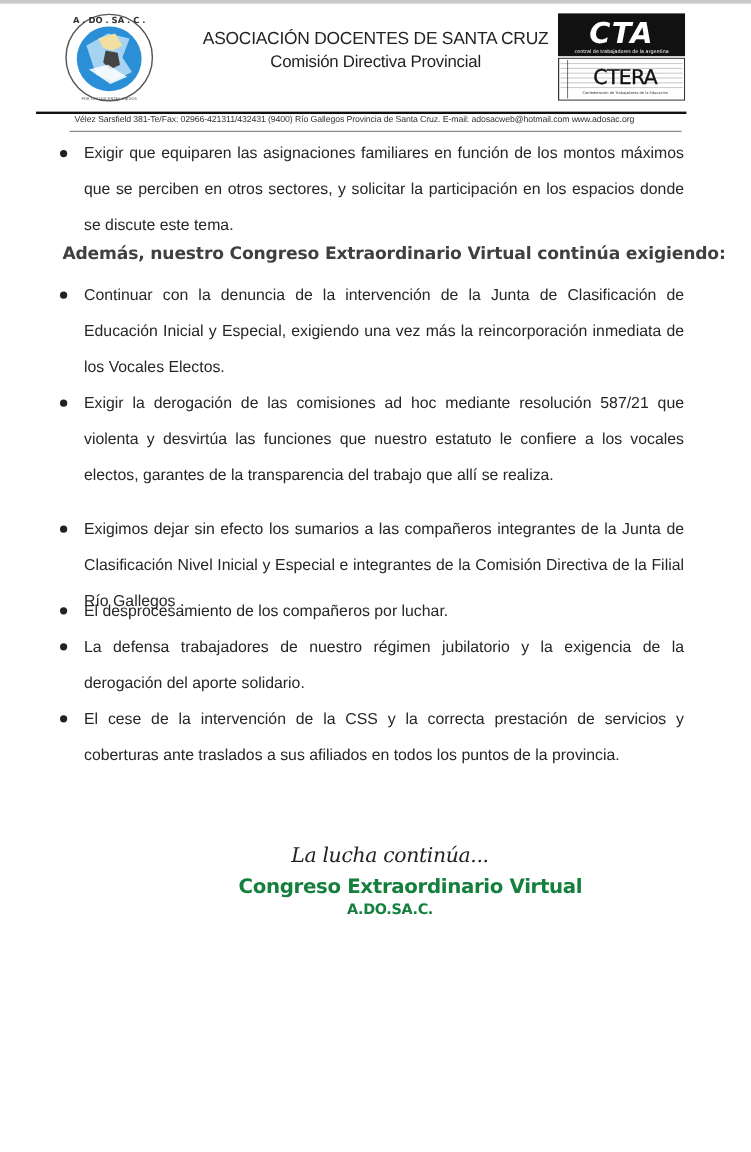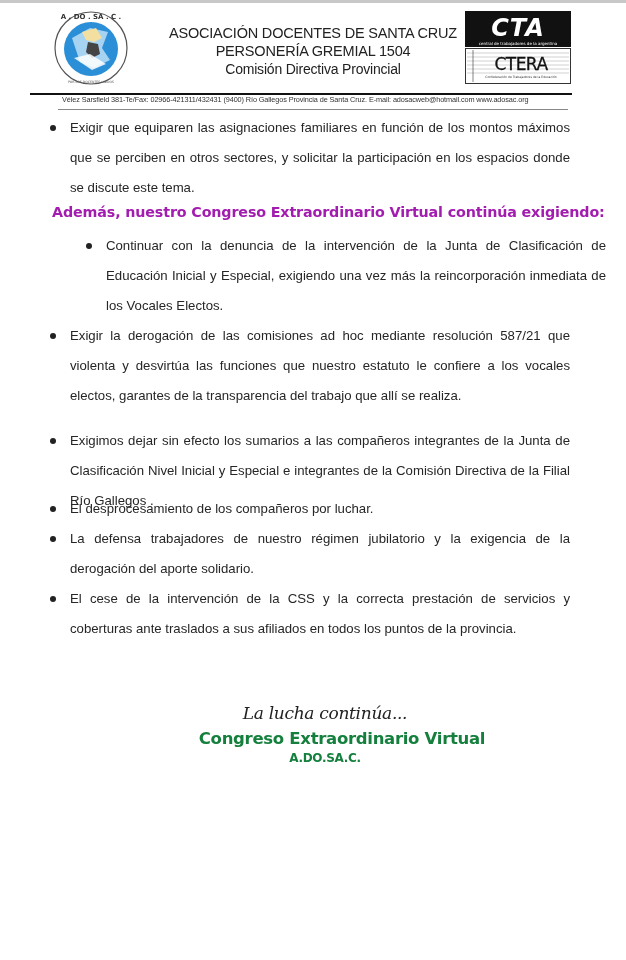--- a/index.html
+++ b/index.html
@@ -18,21 +18,21 @@
     .logo-ctera { position: absolute; left: 465px; top: 48px; width: 106px; height: 36px; }
 
     .rule-top { position: absolute; left: 30px; top: 93px; width: 542px; height: 2px; background: #111; }
     .address { position: absolute; left: 62px; top: 95px; width: 520px; font-family: "Liberation Sans", sans-serif;
       font-size: 7.3px; color: #333; white-space: nowrap; letter-spacing: -0.1px; }
     .rule-bottom { position: absolute; left: 58px; top: 109px; width: 510px; height: 1px; background: #888; }
     .bullet { position: absolute; left: 70px; width: 500px; font-family: "Liberation Sans", sans-serif;
       font-size: 13.2px; line-height: 30px; color: #262626; text-align: justify; text-align-last: left; }
     .bullet .dot { position: absolute; left: -20px; top: 12px; width: 6px; height: 6px; border-radius: 50%; background: #222; }
     .heading { position: absolute; left: 52px; top: 204px; font-family: "DejaVu Sans", sans-serif; font-weight: bold;
-      font-size: 14.3px; color: #a21caf; letter-spacing: -0.15px; white-space: nowrap; }
+      font-size: 14.3px; color: #404040; letter-spacing: -0.15px; white-space: nowrap; }
 
     
     .closing { position: absolute; left: 12px; width: 626px; text-align: center; }
     .slogan { top: 703px; font-family: "DejaVu Serif", serif; font-style: italic; font-size: 17px; color: #222; letter-spacing: -0.3px; }
     .congress { top: 729px; font-family: "DejaVu Sans", sans-serif; font-weight: bold; font-size: 16.5px; color: #15803d; letter-spacing: -0.3px; padding-left: 17px; }
     .org { top: 751px; font-family: "DejaVu Sans", sans-serif; font-weight: bold; font-size: 12px; color: #15803d; letter-spacing: -0.3px; }
   </style>
 </head>
 <body>
 
@@ -44,21 +44,20 @@
   <path d="M22 30 L40 20 L58 24 L52 40 L60 52 L44 60 L30 54 L26 42 Z" fill="#a7d3f2"></path>
   <path d="M32 24 L46 20 L52 30 L44 34 L36 32 Z" fill="#f3dfa0"></path>
   <path d="M38 34 L48 36 L50 46 L42 50 L36 44 Z" fill="#444"></path>
   <path d="M24 50 L40 46 L56 56 L42 62 Z" fill="#ffffff" opacity="0.85"></path>
   <text x="41" y="11" font-size="7" text-anchor="middle" fill="#333" font-family="DejaVu Sans, sans-serif" font-weight="bold">A . DO . SA . C .</text>
   <text x="41" y="75" font-size="3.2" text-anchor="middle" fill="#555" font-family="DejaVu Sans, sans-serif">POR LOS DOCENTES UNIDOS</text>
 </svg>
 
 <div class="letterhead">
   <div>ASOCIACIÓN DOCENTES DE SANTA CRUZ</div>
-  <div>PERSONERÍA GREMIAL 1504</div>
   <div class="l3">Comisión Directiva Provincial</div>
 </div>
 
 <svg class="logo-cta" viewBox="0 0 106 36">
   <rect x="0" y="0" width="106" height="36" fill="#111"></rect>
   <text x="53" y="25" font-size="24" text-anchor="middle" fill="#ffffff" font-family="DejaVu Sans, sans-serif" font-weight="bold" font-style="italic" letter-spacing="1">CTA</text>
   <text x="53" y="33.5" font-size="4" text-anchor="middle" fill="#ffffff" font-family="DejaVu Sans, sans-serif">central de trabajadores de la argentina</text>
 </svg>
 
 <svg class="logo-ctera" viewBox="0 0 106 36">
@@ -80,21 +79,21 @@
 <div class="address">Vélez Sarsfield 381-Te/Fax: 02966-421311/432431 (9400) Río Gallegos Provincia de Santa Cruz. E-mail: adosacweb@hotmail.com  www.adosac.org</div>
 <div class="rule-bottom"></div>
 
 <div class="bullet" style="top:113px;">
   <span class="dot"></span>
   <span>Exigir que equiparen las asignaciones familiares en función de los montos máximos que se perciben en otros sectores, y solicitar la participación en los espacios donde se discute este tema.</span>
 </div>
 
 <div class="heading">Además, nuestro Congreso Extraordinario Virtual continúa exigiendo:</div>
 
-<div class="bullet" style="top:231px;margin-left:36px;">
+<div class="bullet" style="top:231px;">
   <span class="dot"></span>
   <span>Continuar con la denuncia de la intervención de la Junta de Clasificación de Educación Inicial y Especial, exigiendo una vez más la reincorporación inmediata de los Vocales Electos.</span>
 </div>
 
 <div class="bullet" style="top:321px;">
   <span class="dot"></span>
   <span>Exigir la derogación de las comisiones ad hoc mediante resolución 587/21 que violenta y desvirtúa las funciones que nuestro estatuto le confiere a los vocales electos, garantes de la transparencia del trabajo que allí se realiza.</span>
 </div>
 
 <div class="bullet" style="top:406px;margin-top:20px;">

